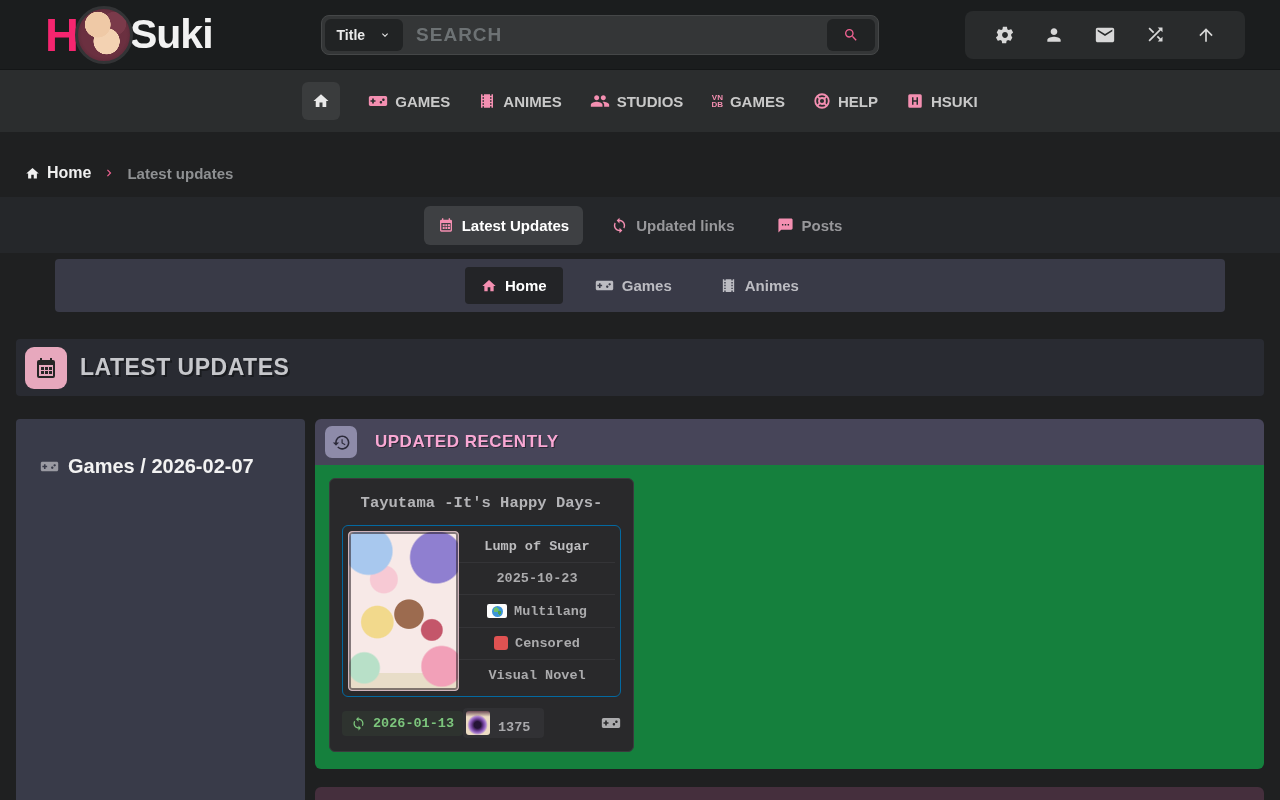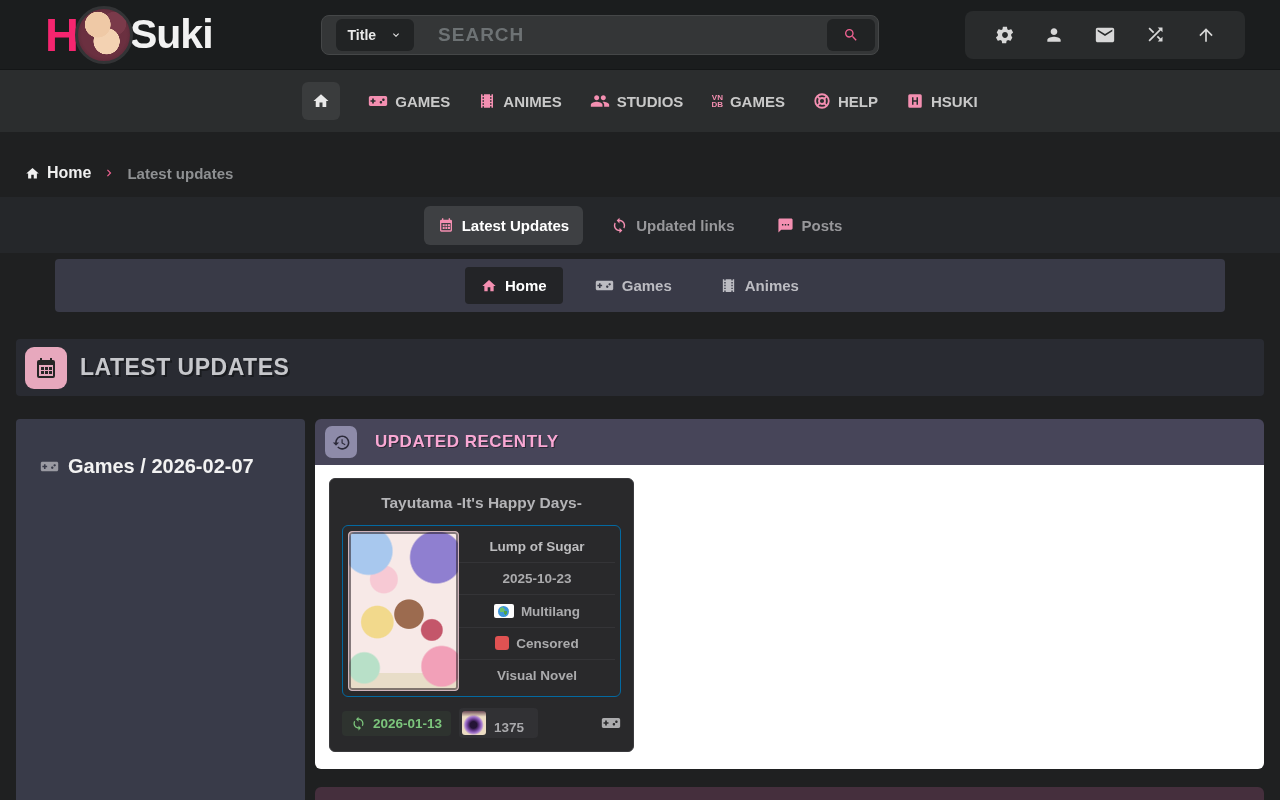--- a/index.html
+++ b/index.html
@@ -14,21 +14,21 @@
   .logo-avatar { width:58px; height:58px; border-radius:50%; border:3px solid #333436; margin:0 -3px; z-index:2;
     background: radial-gradient(circle at 38% 30%, #efc9a6 0 26%, transparent 27%),
                 radial-gradient(circle at 55% 62%, #f3d2b2 0 30%, transparent 31%),
                 radial-gradient(circle at 70% 28%, #7a3a4a 0 22%, transparent 23%),
                 radial-gradient(circle at 50% 50%, #6b3040 0 60%, #4a222e 100%);
     background-color:#512634; }
   .logo-suki { color:#f2f2f2; font-size:41px; letter-spacing:-1px; }
 
   .search-wrap { margin-left:108px; width:558px; height:40px; background:#343637; border:1px solid #454748;
     border-radius:8px; display:flex; align-items:center; }
-  .search-select { background:#212324; border-radius:6px; margin:14px; height:32px; padding:0 12px; display:flex;
+  .search-select { background:#212324; border-radius:6px; margin:3px; height:32px; padding:0 12px; display:flex;
     gap:14px; color:#e9e9e9; font-size:14px; align-items:center; cursor:pointer; }
   .search-input { flex:1; background:transparent; border:none; outline:none; color:#cfcfcf; font-size:19px;
     font-weight:bold; letter-spacing:1px; padding:0 10px; font-family:"Liberation Sans",sans-serif; }
   .search-input::placeholder { color:#6d7274; }
   .search-btn { background:#212324; border-radius:6px; margin:3px; width:48px; height:32px; display:flex;
     align-items:center; justify-content:center; color:#f06292; border:none; cursor:pointer; }
 
   .header-actions { margin-left:auto; margin-right:35px; background:#292b2c; border-radius:8px; height:48px;
     width:280px; display:flex; align-items:center; justify-content:space-evenly; color:#d8d8d8; }
   .action-icon { cursor:pointer; display:flex; }
@@ -81,21 +81,21 @@
   .sidebar-item { display:flex; gap:9px; align-items:center; padding:36px 0 0 24px; color:#f2f2f2;
     font-size:20px; cursor:pointer; }
   .sidebar-item .picon { color:#9a9aa2; display:flex; }
 
   .main { flex:1; display:flex; flex-direction:column; }
   .panel-header { height:46px; background:#474559; border-radius:6px 6px 0 0; display:flex; align-items:center; }
   .icon-box-purple { width:32px; height:32px; margin-left:10px; background:#8e8ba9; border-radius:7px;
     display:flex; align-items:center; justify-content:center; color:#2c2a3a; }
   .panel-title { margin-left:18px; font-size:17px; color:#f9a8d4; letter-spacing:.5px;
     text-shadow:1px 1px 0 rgba(0,0,0,.4); }
-  .panel-body { background:#ffffff; height:304px; padding:13px 14px; border-radius:0 0 6px 6px; }
+  .panel-body { background:#15803d; height:304px; padding:13px 14px; border-radius:0 0 6px 6px;font-family:Liberation Mono, monospace; }
 
   
   .card { width:305px; background:#29292b; border:1px solid #3a3a3d; border-radius:6px; }
   .card-title { text-align:center; padding:15px 10px 13px; color:#b4b4b7; font-size:15.5px; cursor:pointer; }
   .card-media { margin:0 12px; border:1px solid #0369a1; border-radius:6px; display:flex; padding:5px; }
   .cover { width:111px; height:160px; border-radius:4px; border:1px solid #cfb3ba; background-color:#f7e9e7;
     background-image:
       radial-gradient(circle at 18% 12%, #a8c8ee 0 14%, transparent 15%),
       radial-gradient(circle at 80% 16%, #8f7fd0 0 16%, transparent 17%),
       radial-gradient(circle at 26% 57%, #f2d98c 0 13%, transparent 14%),
@@ -112,21 +112,21 @@
   .info-row:last-child { border-bottom:none; }
   .info-row.studio { color:#bdbdbf; font-weight:bold; }
   .flag { width:20px; height:14px; background:#fdfdfd; border-radius:2px; display:flex; align-items:center;
     justify-content:center; }
   .globe { width:11px; height:11px; border-radius:50%;
     background: radial-gradient(circle at 38% 35%, #6cc06c 0 24%, transparent 25%),
                 radial-gradient(circle at 68% 62%, #4ca34c 0 18%, transparent 19%),
                 radial-gradient(circle at 50% 50%, #3d95d8 0 100%); }
   .censor-chip { width:14px; height:14px; background:#e05252; border-radius:3px; }
 
-  .card-footer { display:flex; align-items:center; padding:11px 12px 13px; gap:8px; }
+  .card-footer { display:flex; align-items:center; padding:11px 12px 13px; }
   .update-pill { display:flex; gap:7px; align-items:center; background:rgba(110,190,110,.07); border-radius:4px;
     padding:5px 9px; color:#7cc57c; font-size:13.5px; }
   .views-pill { display:flex; align-items:flex-end; background:#313134; border-radius:4px; padding:3px;
     cursor:pointer; }
   .views-avatar { width:24px; height:24px; border-radius:3px; background-color:#ecdcc3;
     background-image: linear-gradient(180deg, #6b4a56 0, rgba(0,0,0,0) 24%),
       radial-gradient(circle at 48% 58%, #241436 0 18%, #6d3f96 32%, #a579cf 44%, transparent 55%); }
   .views-count { color:#a9a9ac; font-size:13.5px; padding:0 11px 0 8px; }
   .footer-gamepad { margin-left:auto; color:#ababad; display:flex; cursor:pointer; }
 

